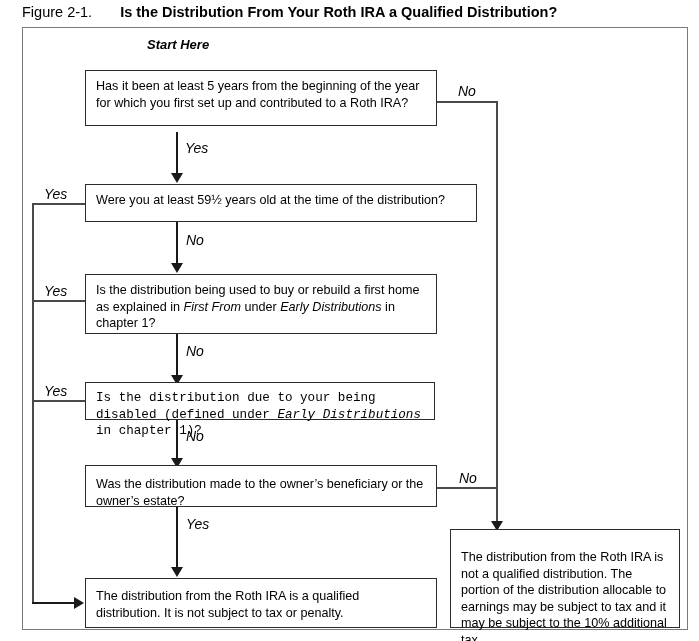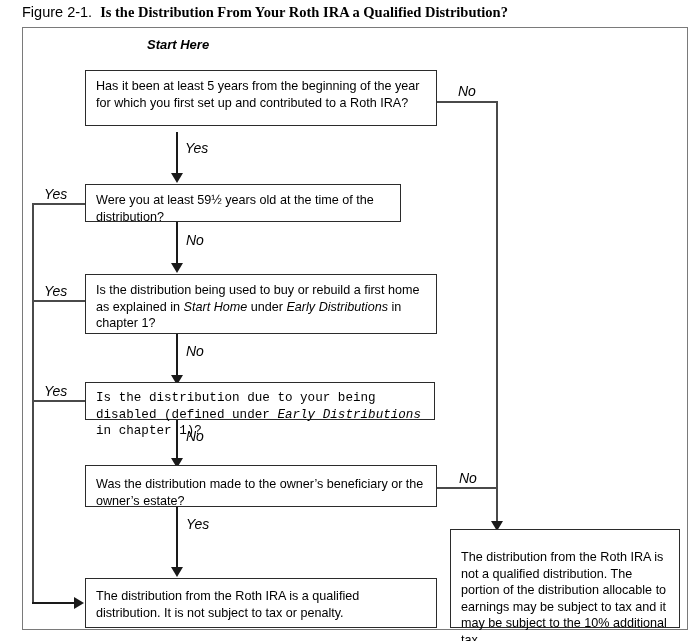--- a/index.html
+++ b/index.html
@@ -10,21 +10,21 @@
     color:#000;
     position:relative;
     overflow:hidden;
   }
   .fig-caption{
     position:absolute;left:22px;top:4px;
     font-size:14.5px;
     white-space:nowrap;
   }
   .fig-caption .fig-num{font-weight:normal;}
-  .fig-caption .fig-title{font-weight:bold;margin-left:8px;font-family:Liberation Serif, serif;}
+  .fig-caption .fig-title{font-weight:bold;margin-left:28px;}
 
   .frame{
     position:absolute;
     left:22px;top:27px;
     width:666px;height:603px;
     border:1.5px solid #7a7a7a;
     box-sizing:border-box;
   }
 
   .start-here{
@@ -91,33 +91,33 @@
 <div class="vline" style="left:176px;top:132px;height:44px;"></div>
 <div class="arrow-down" style="left:170.5px;top:173px;"></div>
 <div class="lbl" style="left:185px;top:140px;">Yes</div>
 
 <div class="hline-thin" style="left:437px;top:101px;width:60px;"></div>
 <div class="lbl" style="left:458px;top:83px;">No</div>
 
 <div class="vline-thin" style="left:496px;top:101px;height:428px;"></div>
 <div class="arrow-down" style="left:490.5px;top:521px;"></div>
 
-<div class="box" style="left:85px;top:184px;width:316px;height:38px;">
+<div class="box" style="left:85px;top:184px;width:392px;height:38px;">
   <span>Were you at least 59½ years old at the time of the distribution?</span>
 </div>
 
 <div class="hline-thin" style="left:32px;top:203px;width:53px;"></div>
 <div class="lbl" style="left:44px;top:186px;">Yes</div>
 
 <div class="vline" style="left:176px;top:222px;height:44px;"></div>
 <div class="arrow-down" style="left:170.5px;top:263px;"></div>
 <div class="lbl" style="left:186px;top:232px;">No</div>
 
 <div class="box" style="left:85px;top:274px;width:352px;height:60px;">
-  <span>Is the distribution being used to buy or rebuild a first home as explained in </span><i>Start Home</i><span> under </span><i>Early Distributions</i><span> in chapter 1?</span>
+  <span>Is the distribution being used to buy or rebuild a first home as explained in </span><i>First From</i><span> under </span><i>Early Distributions</i><span> in chapter 1?</span>
 </div>
 
 <div class="hline-thin" style="left:32px;top:300px;width:53px;"></div>
 <div class="lbl" style="left:44px;top:283px;">Yes</div>
 
 <div class="vline" style="left:176px;top:334px;height:44px;"></div>
 <div class="arrow-down" style="left:170.5px;top:375px;"></div>
 <div class="lbl" style="left:186px;top:343px;">No</div>
 
 <div class="box" style="left:85px;top:382px;width:350px;height:38px;font-family:Liberation Mono, monospace;">

